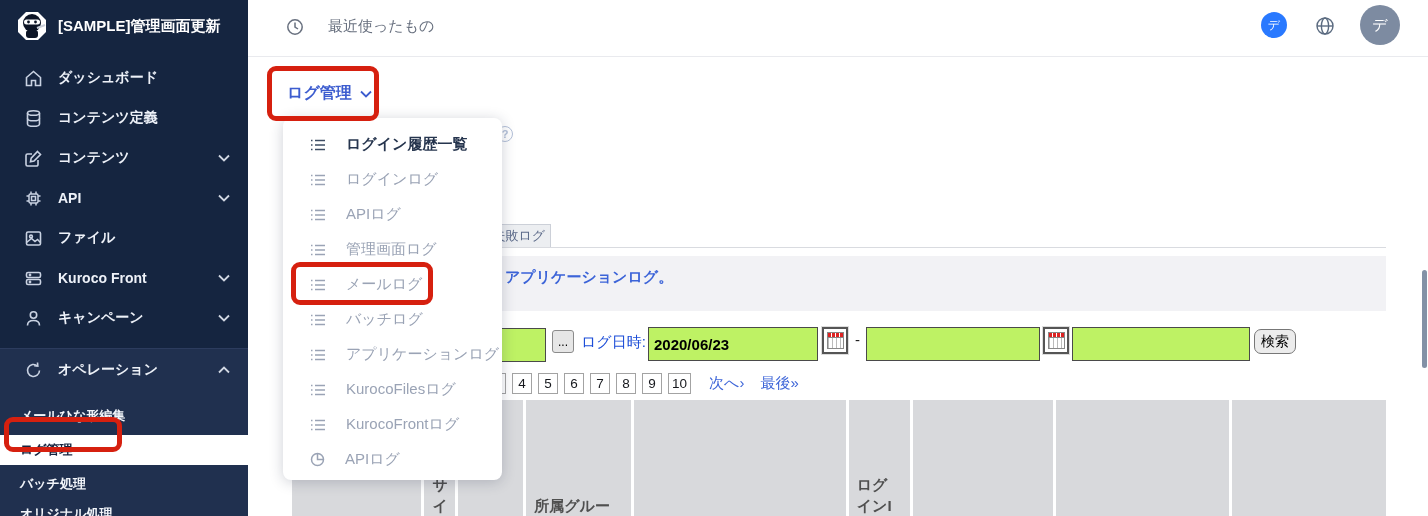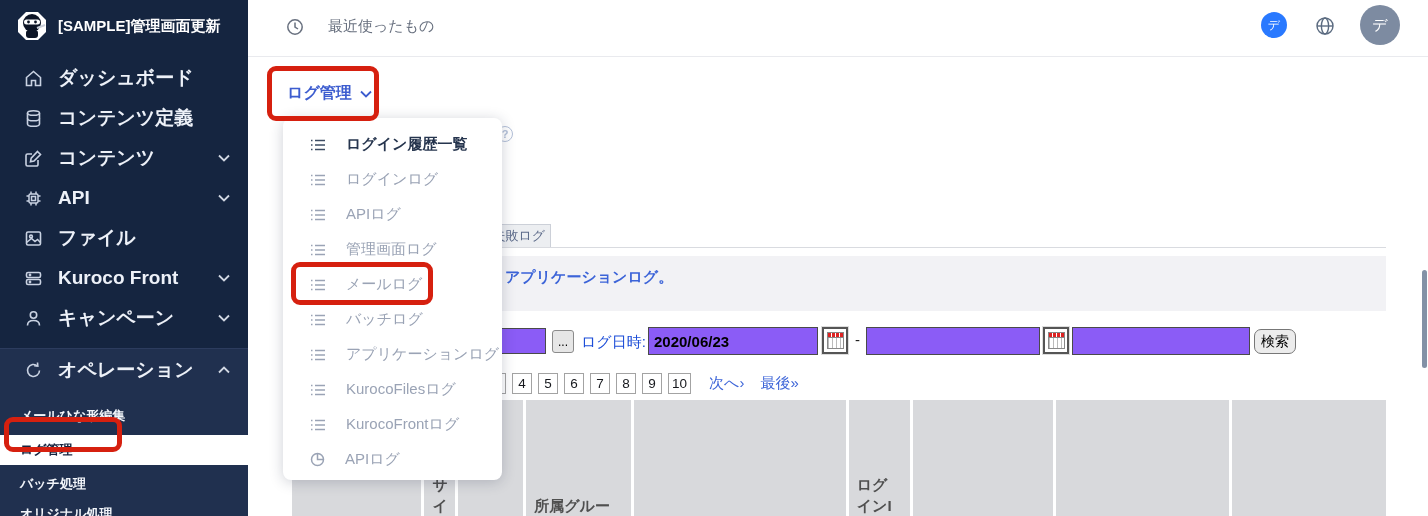--- a/index.html
+++ b/index.html
@@ -5,21 +5,21 @@
   * { margin:0; padding:0; box-sizing:border-box; }
   html,body { width:1428px; height:516px; overflow:hidden;
     font-family:"Liberation Sans","DejaVu Sans",sans-serif; background:#fff; }
   .abs { position:absolute; }
 
   
   #sidebar { left:0; top:0; width:248px; height:516px; background:#152540; z-index:5; }
   .logo-row { display:flex; align-items:center; gap:10px; padding:10px 14px 8px 16px; }
   .logo-title { color:#ffffff; font-size:15px; font-weight:bold; }
   .nav-item { display:flex; align-items:center; gap:15px; height:40px; padding:0 18px 0 24px;
-    color:#edf1f8; font-size:19px; font-weight:bold; cursor:pointer; }
+    color:#edf1f8; font-size:14px; font-weight:bold; cursor:pointer; }
   .nav-item svg.mi { flex:0 0 auto; }
   .nav-label { flex:1 1 auto; }
   .chev { flex:0 0 auto; opacity:.9; }
   .divider { border-top:1px solid #2c3c5e; margin-top:10px; }
   #op-section { background:#20304f; padding-bottom:6px; }
   .sub-item { display:flex; align-items:center; height:30px; padding-left:20px;
     color:#f2f5fa; font-size:13px; font-weight:bold; cursor:pointer; }
   .sub-item.active { background:#ffffff; color:#15233e; }
   #side-scrollbar { right:1px; top:270px; width:5px; height:98px; background:#8violet391a6;
     background:#8391a6; border-radius:3px; z-index:6; }
@@ -42,21 +42,21 @@
     border-radius:50%; color:#b3c0d8; font-size:11px; display:flex; align-items:center;
     justify-content:center; font-weight:bold; }
   #tabline { left:292px; top:247px; width:1094px; height:1px; background:#d9dbe0; }
   #tab-fail { left:440px; top:224px; width:111px; height:23px; background:#eceef1;
     border:1px solid #ccd0d8; border-bottom:none; display:flex; align-items:center;
     justify-content:flex-end; padding-right:5px; color:#5d6b8a; font-size:13px; }
   #gray-band { left:292px; top:256px; width:1094px; height:55px; background:#f2f2f5; }
   #group-link { left:505px; top:268px; color:#3c64d8; font-size:15px; font-weight:bold; cursor:pointer; }
 
   
-  .t-input { border:1px solid #4a4a4a; background:#8b5cf6; height:26px; font-size:14px; padding:10px 5px;
+  .t-input { border:1px solid #4a4a4a; background:#bef264; height:26px; font-size:14px; padding:16px 5px;
     font-family:inherit; }
   #inp-left  { left:440px; top:328px; width:106px; }
   #btn-more { left:552px; top:330px; width:22px; height:23px; background:#e6e6e6;
     border:1px solid #8b8b8b; border-radius:3px; font-size:12px; line-height:1; cursor:pointer; }
   #lbl-logdate { left:581px; top:333px; font-size:15px; color:#1d4ed8; }
   #inp-date { left:648px; top:327px; width:170px; height:28px; font-weight:bold; font-size:15px; }
   .cal-btn { width:26px; height:27px; background:#fff; border:2px solid #555; box-shadow:0 0 0 1px #ddd;
     display:flex; align-items:center; justify-content:center; cursor:pointer; }
   #cal1 { left:822px; top:327px; } #cal2 { left:1043px; top:327px; }
   .cal-glyph { width:17px; height:17px; border:1px solid #888; background:

